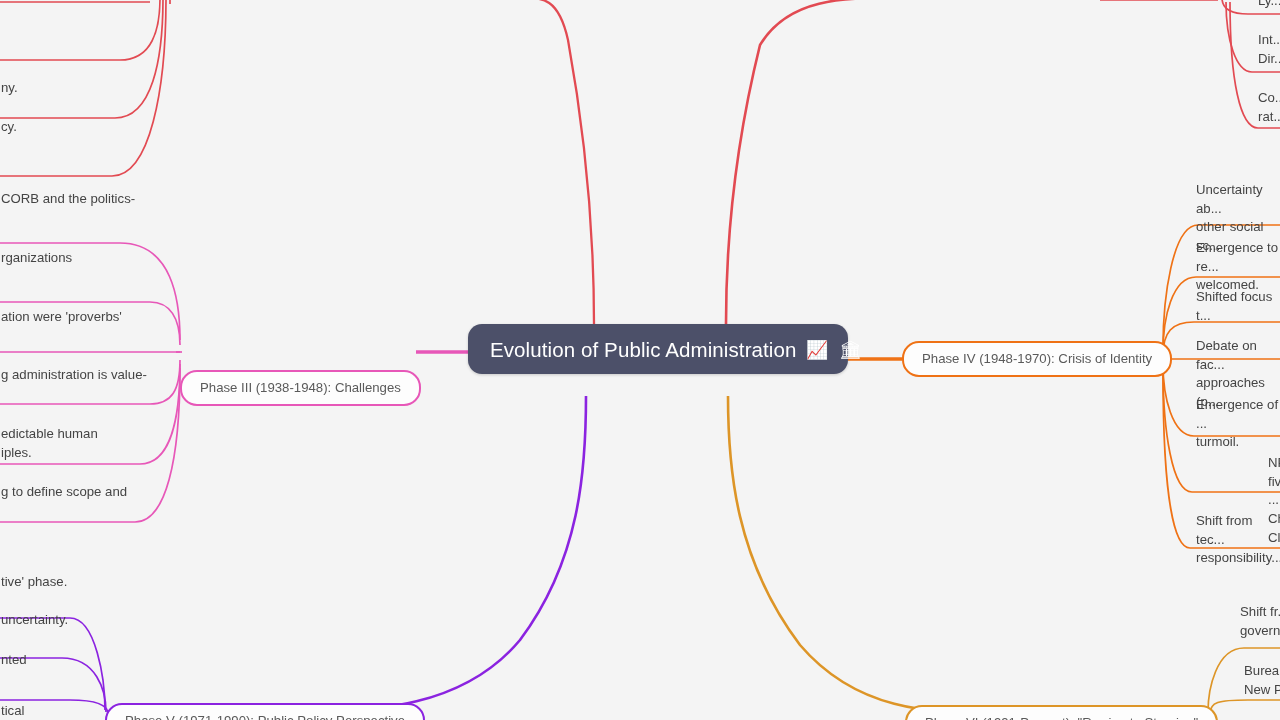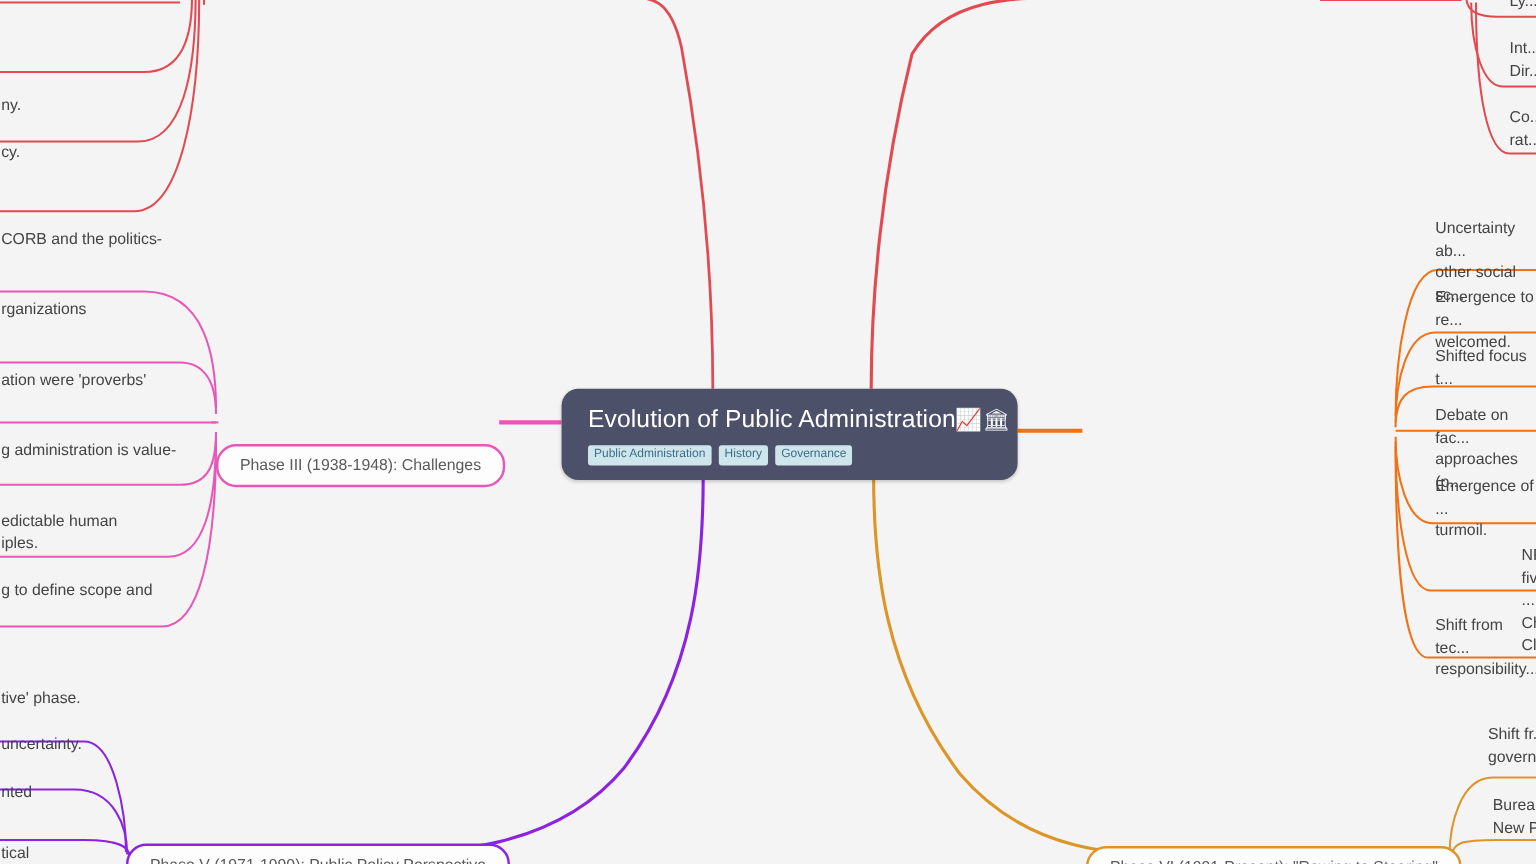--- a/index.html
+++ b/index.html
@@ -15,21 +15,21 @@
   
   .central{
     position:absolute;left:468px;top:324px;width:380px;
     background:#4c5069;border-radius:14px;
     padding:14px 22px 12px 22px;box-sizing:border-box;
     box-shadow:0 1px 3px rgba(0,0,0,.18);
     z-index:40;
   }
   .central-title{
     color:#ffffff;font-size:20.5px;font-weight:400;letter-spacing:.1px;
-    white-space:nowrap;line-height:1.15;display:flex;align-items:center;gap:0;
+    white-space:nowrap;line-height:1.15;display:flex;align-items:center;gap:10px;
   }
   .central-emoji{font-size:18px;line-height:1;display:inline-block;}
   .tags{display:flex;gap:6px;margin-top:9px;}
   .tag{
     background:#cfe5ec;color:#3f6d86;font-size:10px;line-height:1;
     padding:3px 5px 4px 5px;border-radius:2.5px;white-space:nowrap;
     font-family:"Liberation Sans","DejaVu Sans",sans-serif;
   }
 
   
@@ -115,31 +115,29 @@
       <path d="M1210,714 C1210,702 1218,700 1248,700 L1290,700"></path>
     </g>
   </svg>
 
   <div class="central">
     <div class="central-title">
       <span>Evolution of Public Administration</span>
       <span class="central-emoji">📈</span>
       <span class="central-emoji">🏛</span>
     </div>
-    <div class="tags">
-      <span class="tag">Public Administration</span>
-      <span class="tag">History</span>
-      <span class="tag">Governance</span>
-    </div>
   </div>
 
   <div class="phase pink" style="left:180px;top:334px;margin-top:36px;">
     <span>Phase III (1938-1948): Challenges</span>
   </div>
 
+  <div class="phase orange" style="left:902px;top:341px;">
+    <span>Phase IV (1948-1970): Crisis of Identity</span>
+  </div>
 
   <div class="phase purple" style="left:105px;top:703px;">
     <span>Phase V (1971-1990): Public Policy Perspective</span>
   </div>
 
   <div class="phase amber" style="left:905px;top:705px;">
     <span>Phase VI (1991-Present): "Rowing to Steering"</span>
   </div>
 
   <div class="leaf" style="left:-10px;top:190px;">...CORB and the politics-</div>

